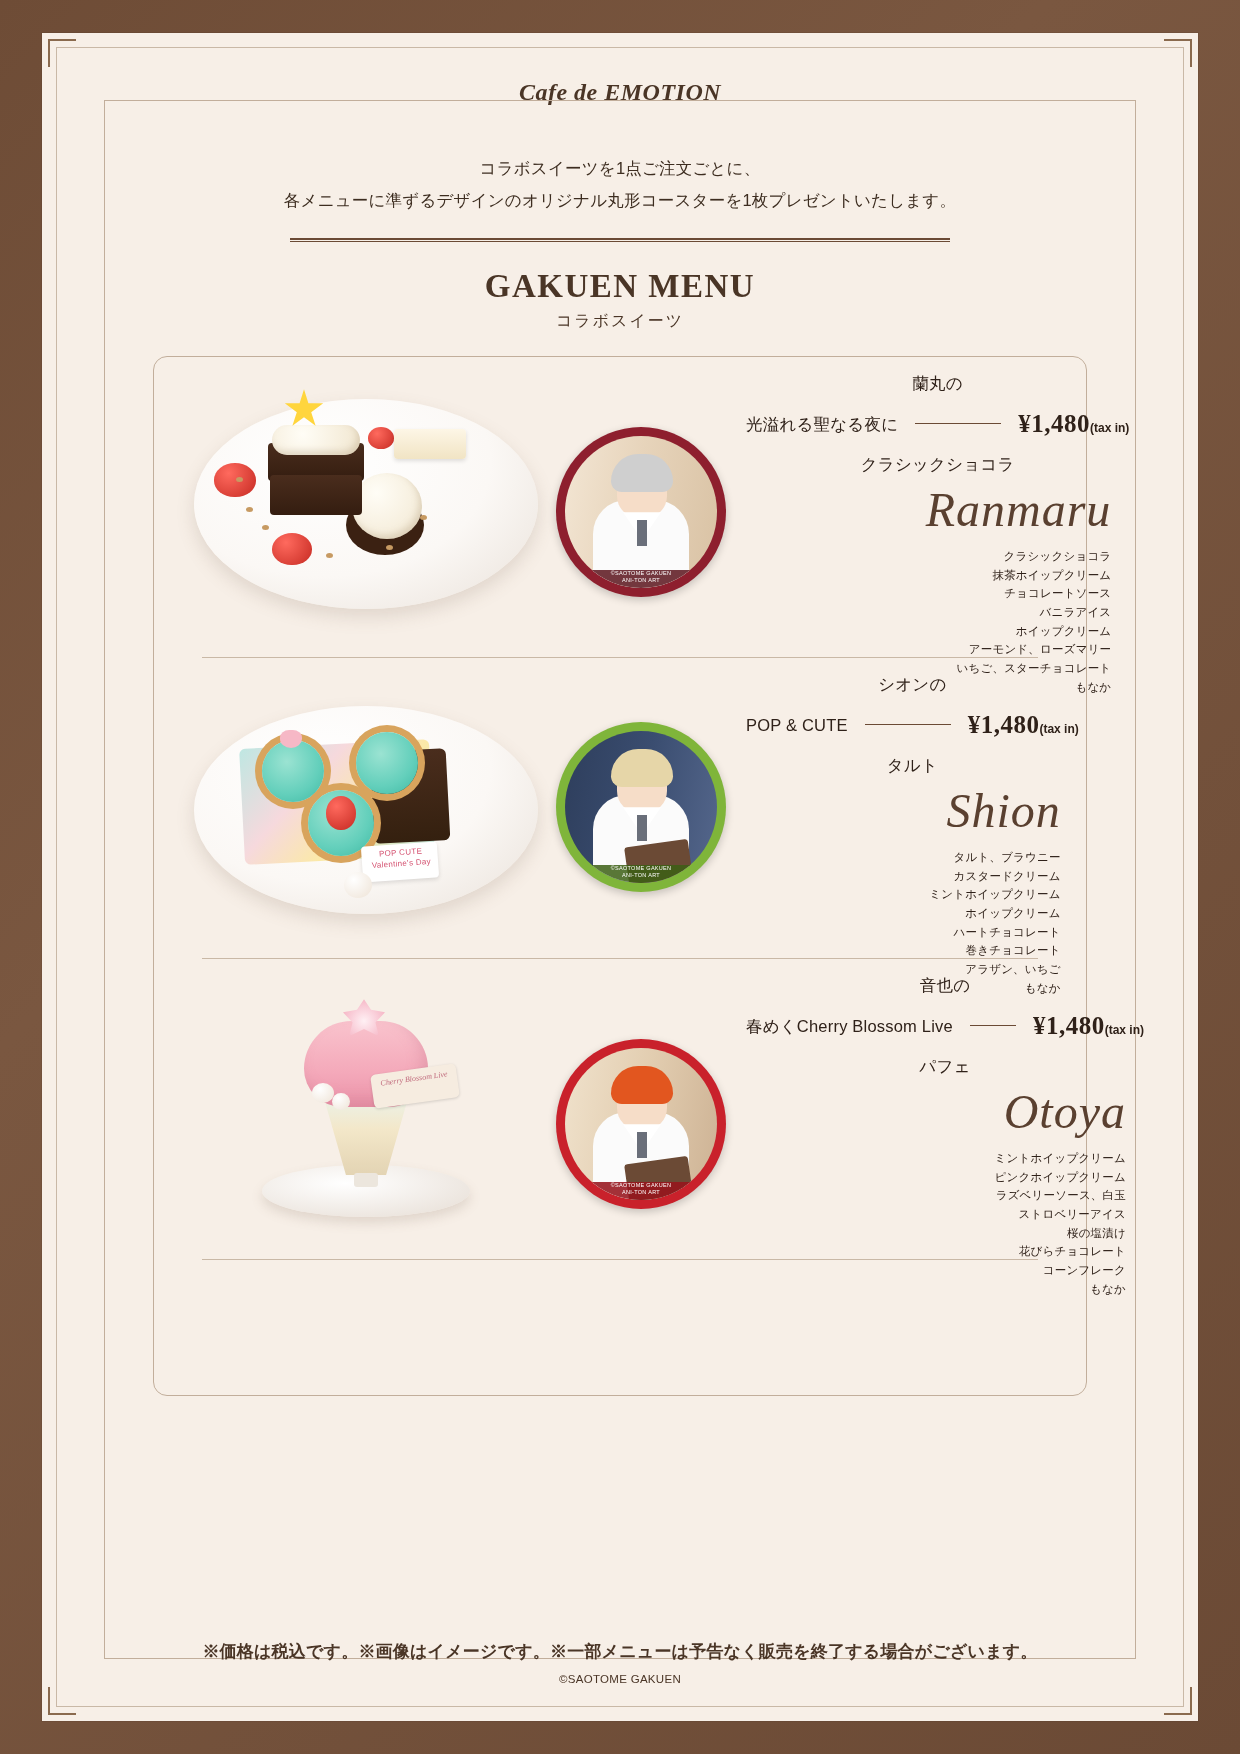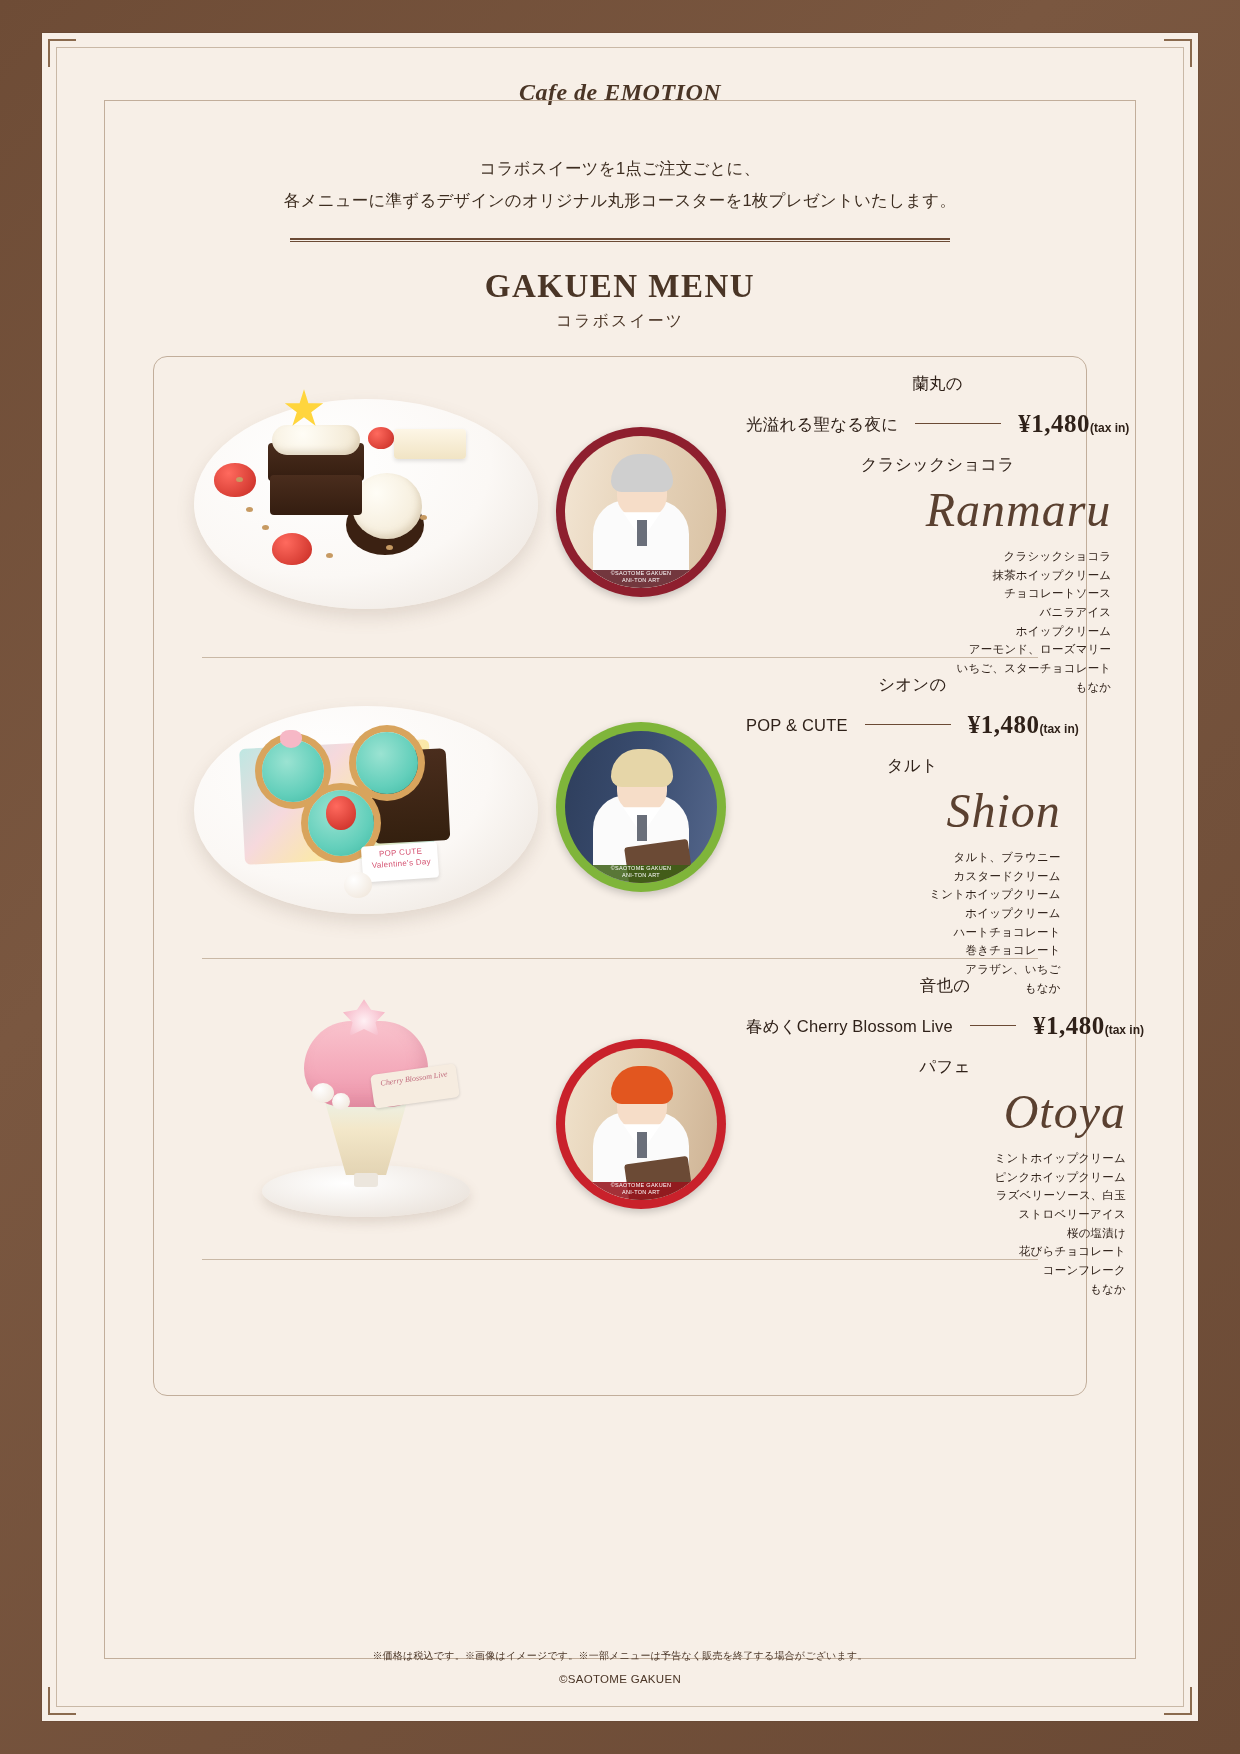--- a/index.html
+++ b/index.html
@@ -414,23 +414,24 @@
     letter-spacing: 0.2px;
   }
 
   .footnotes {
     position: absolute;
     left: 0; right: 0;
     bottom: 36px;
     text-align: center;
   }
   .footnote-1 {
-    font-size: 10px;
+    font-size: 17px;
     color: #4a3526;
     letter-spacing: 0.2px;
+    font-weight: bold;
   }
   .footnote-2 {
     margin-top: 10px;
     font-size: 11.5px;
     color: #4a3526;
     letter-spacing: 0.3px;
   }
 </style>
 </head>
 <body>

